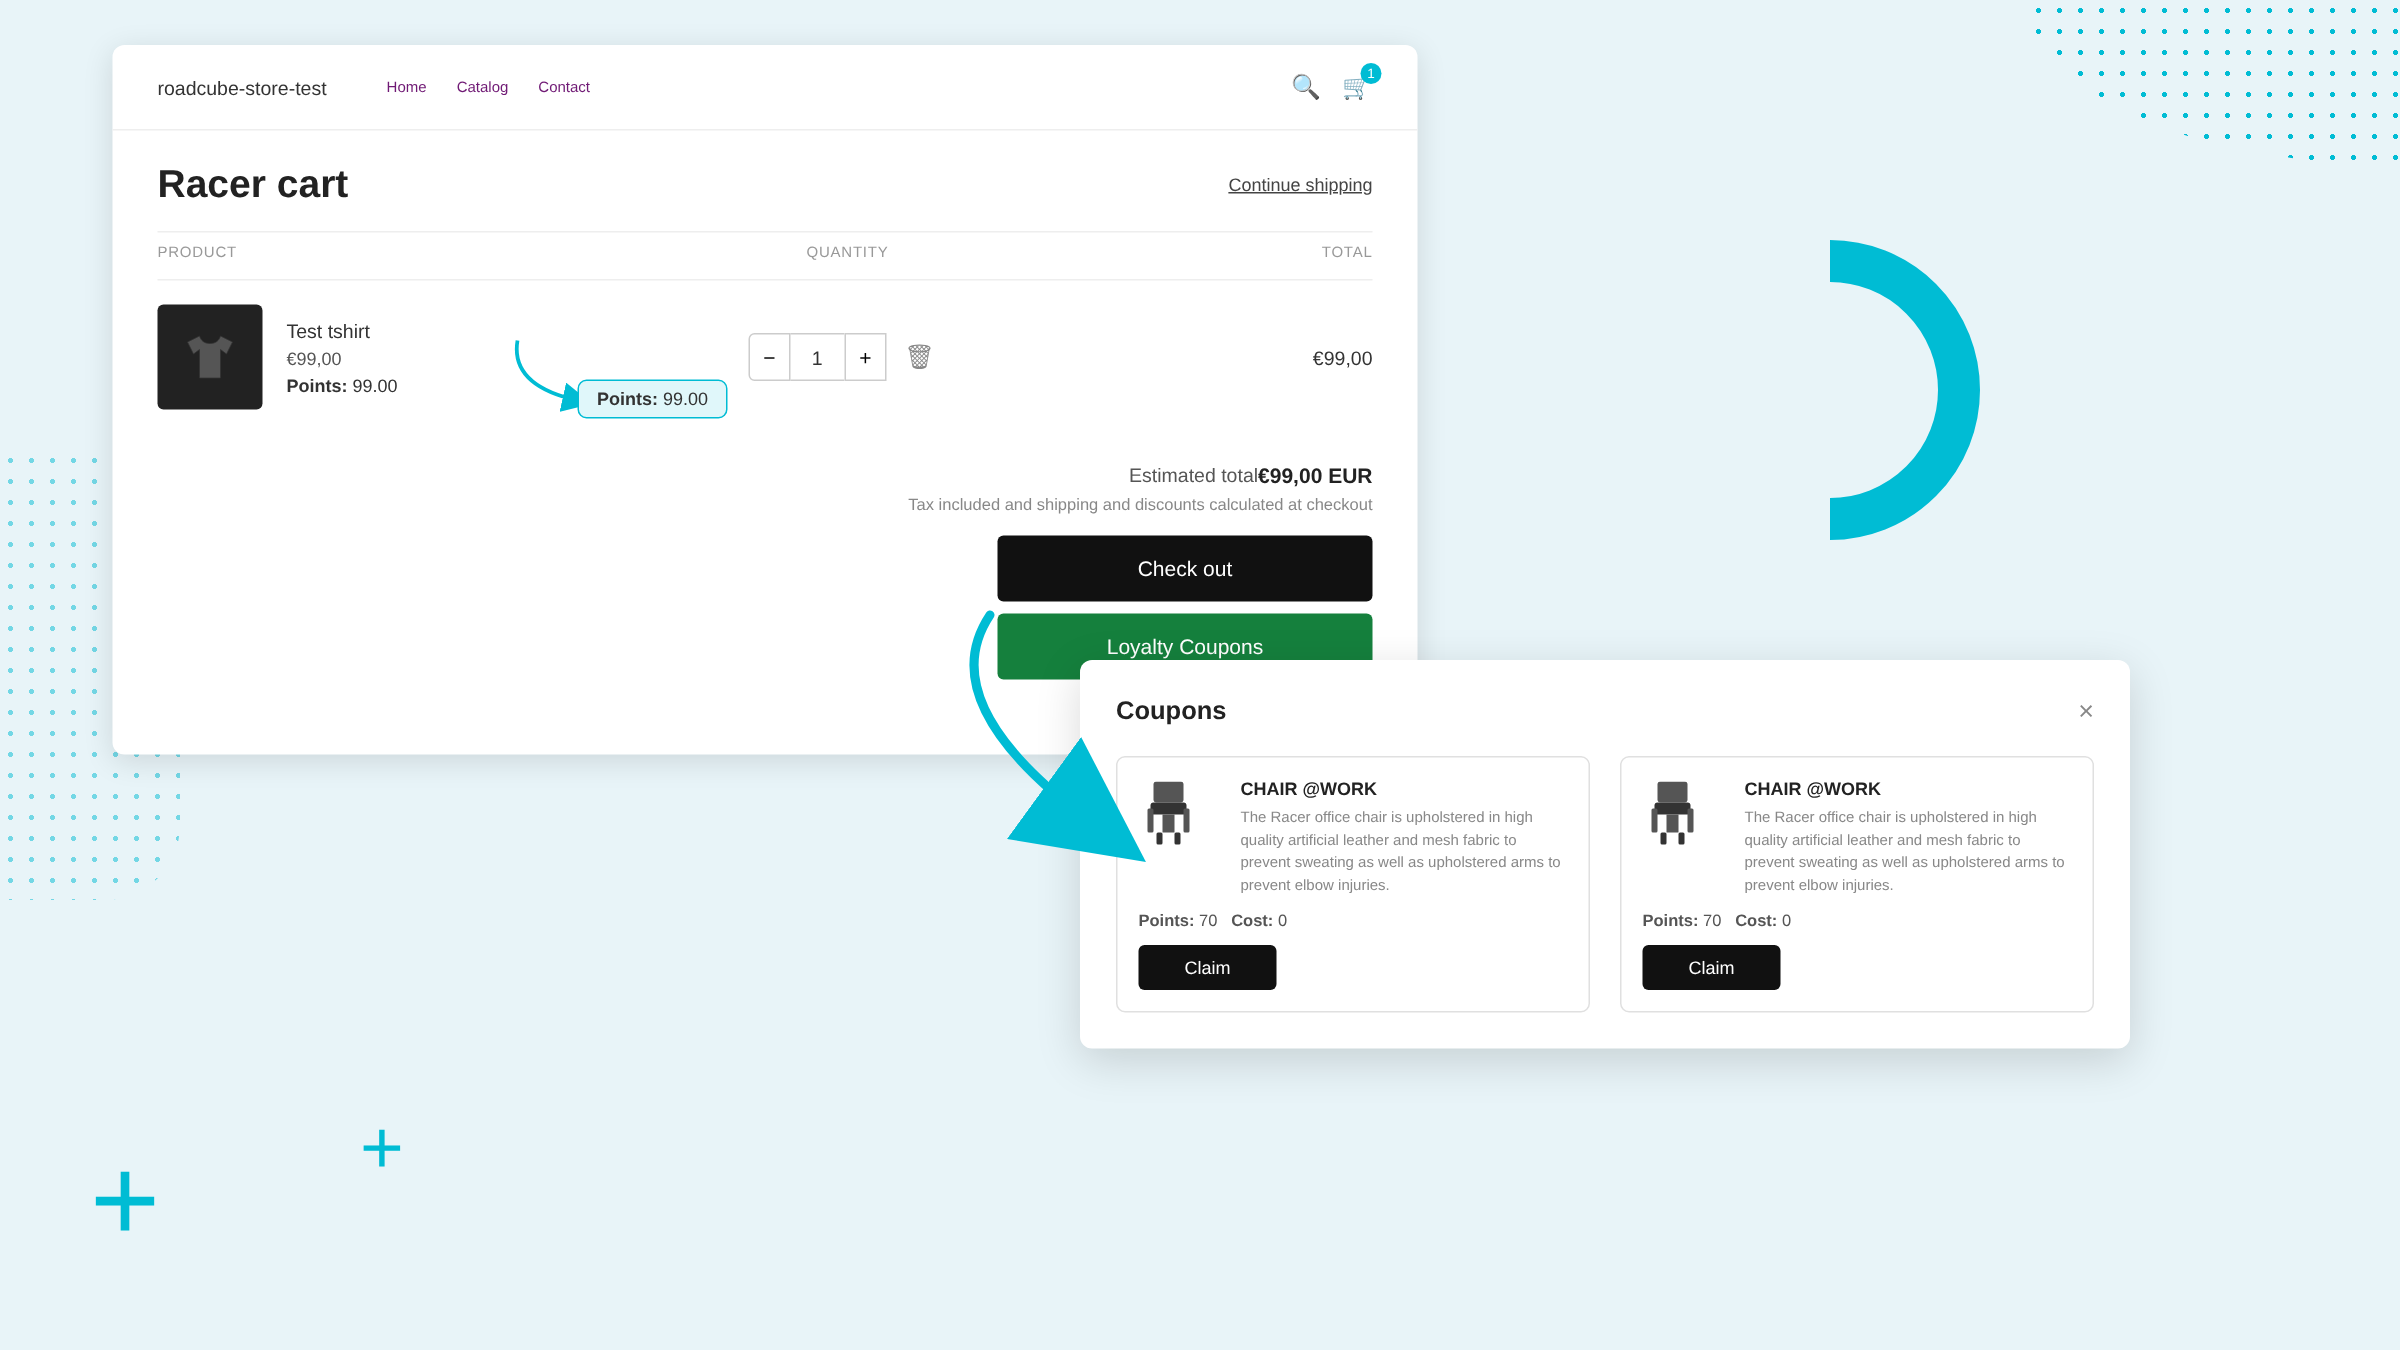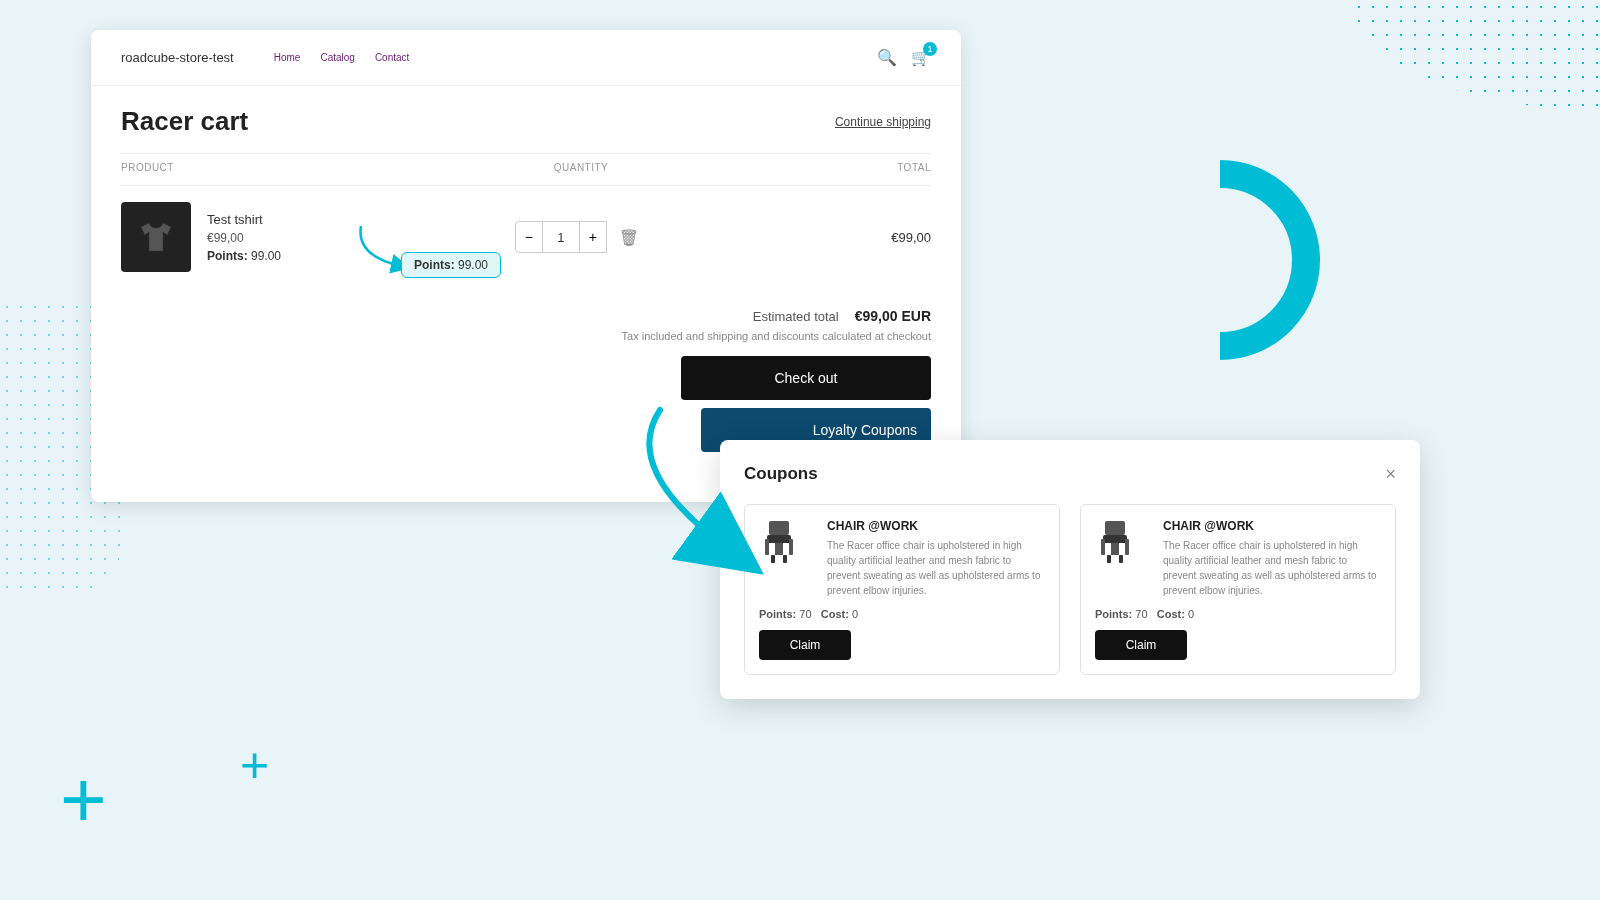--- a/index.html
+++ b/index.html
@@ -60,21 +60,21 @@
       color: #00bcd4;
       font-size: 50px;
       font-weight: 300;
       line-height: 1;
     }
 
     
     .cart-window {
       position: absolute;
       top: 30px;
-      left: 91px;
+      left: 75px;
       width: 870px;
       background: #fff;
       border-radius: 8px;
       box-shadow: 0 4px 20px rgba(0,0,0,0.12);
       padding: 0 0 30px 0;
       z-index: 2;
     }
 
     
     .nav {
@@ -298,22 +298,20 @@
     
     .order-summary {
       margin-top: 20px;
       display: flex;
       flex-direction: column;
       align-items: flex-end;
       padding-right: 0;
     }
     .estimated-total-row {
       display: flex;
-      gap: 16px;
-      align-items: center;
       margin-bottom: 6px;
     }
     .estimated-label {
       font-size: 13px;
       color: #555;
     }
     .estimated-value {
       font-size: 14px;
       font-weight: 600;
       color: #222;
@@ -330,29 +328,29 @@
       background: #111;
       color: #fff;
       border: none;
       border-radius: 4px;
       font-size: 14px;
       cursor: pointer;
       margin-bottom: 8px;
       text-align: center;
     }
     .loyalty-btn {
-      width: 230px;
+      width: 250px;
       padding: 14px;
-      background: #0c4a6e;
+      background: #15803d;
       color: #fff;
       border: none;
       border-radius: 4px;
       font-size: 14px;
       cursor: pointer;
-      text-align: right;
+      text-align: center;
     }
 
     
     .big-arrow {
       position: absolute;
       top: 390px;
       left: 600px;
       z-index: 5;
       pointer-events: none;
     }

